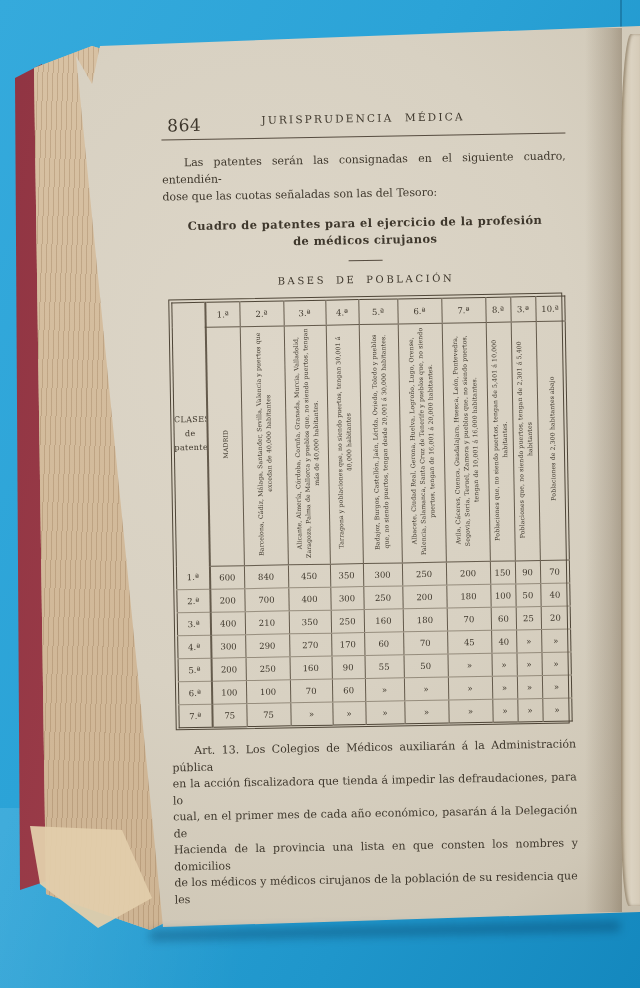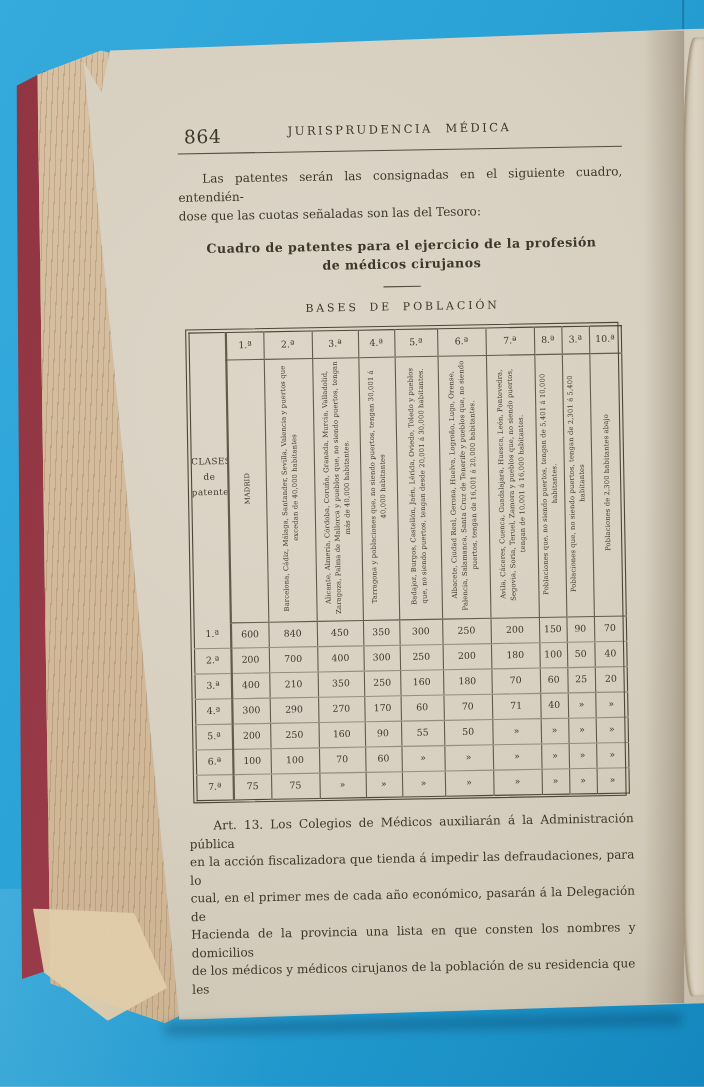--- a/index.html
+++ b/index.html
@@ -182,21 +182,21 @@
           <td>20</td>
         </tr>
         <tr>
           <th class="rlab">4.ª</th>
           <td>300</td>
           <td>290</td>
           <td>270</td>
           <td>170</td>
           <td>60</td>
           <td>70</td>
-          <td>71</td>
+          <td>45</td>
           <td>40</td>
           <td>»</td>
           <td>»</td>
         </tr>
         <tr>
           <th class="rlab">5.ª</th>
           <td>200</td>
           <td>250</td>
           <td>160</td>
           <td>90</td>

